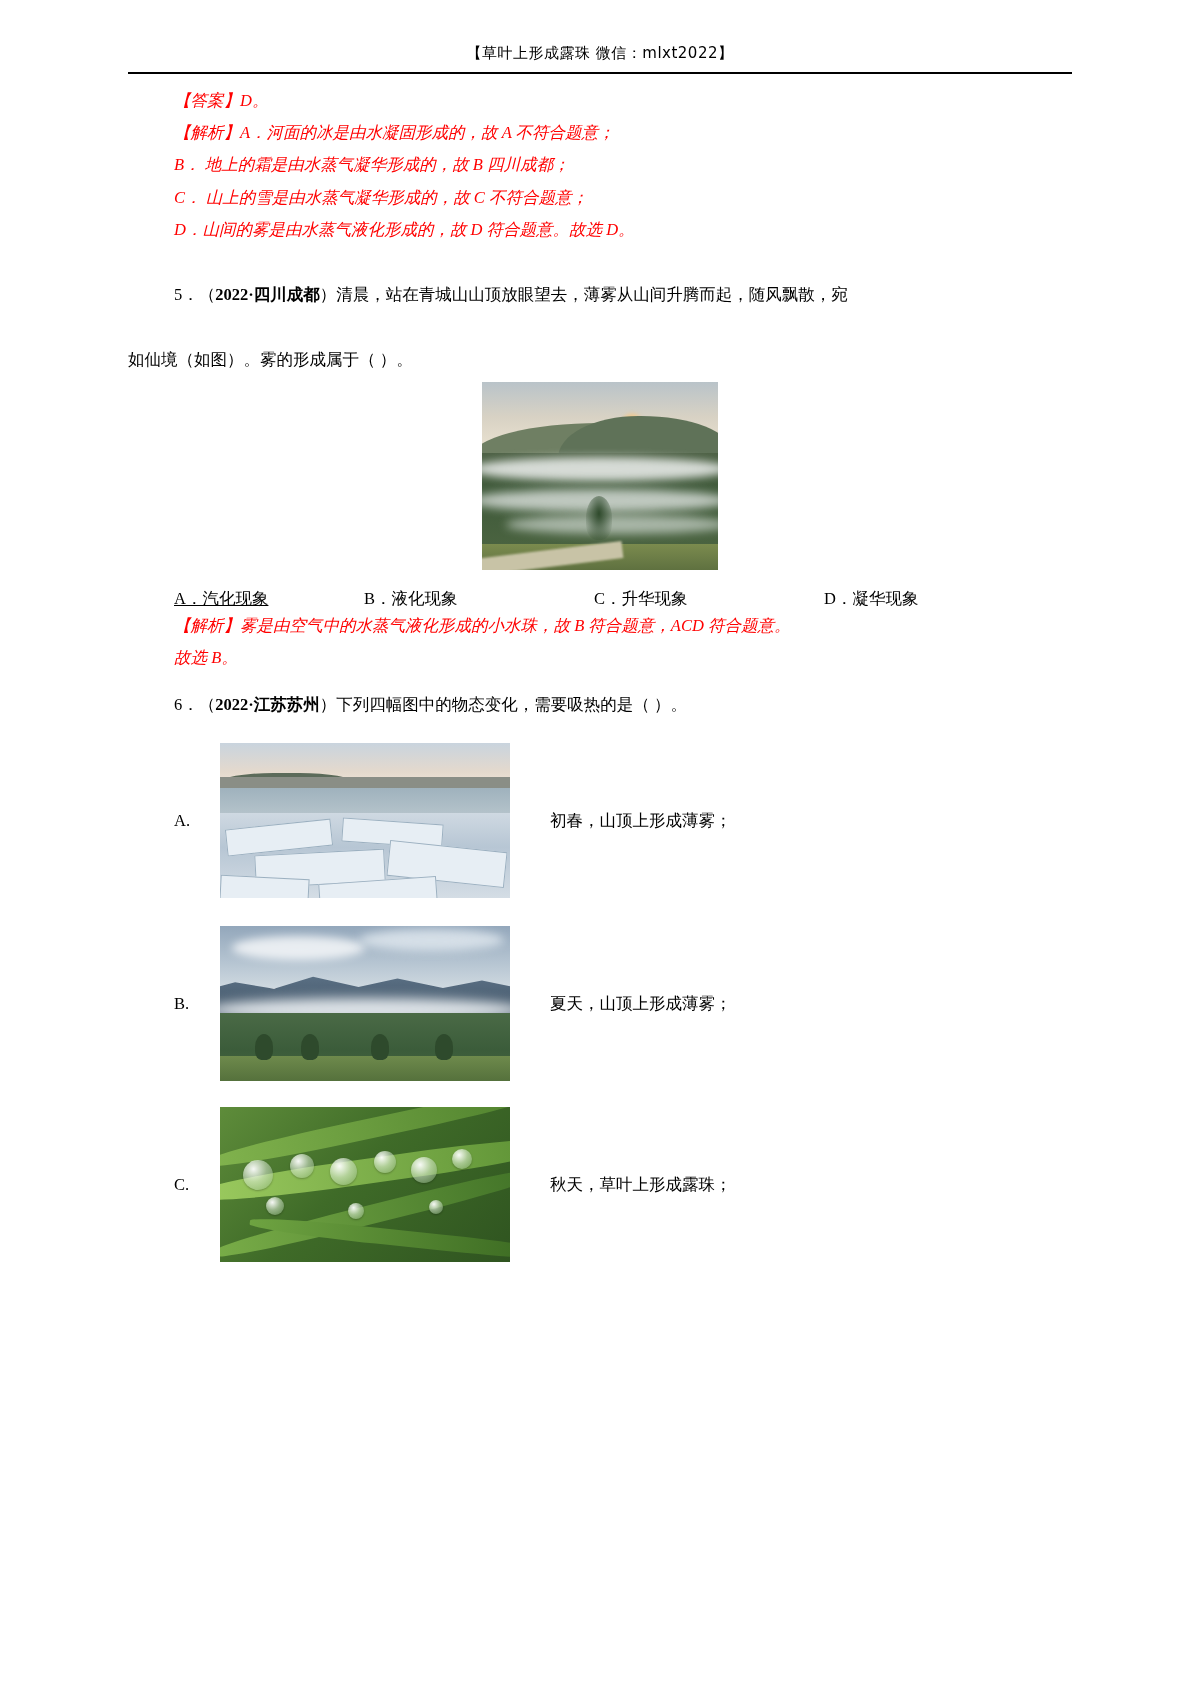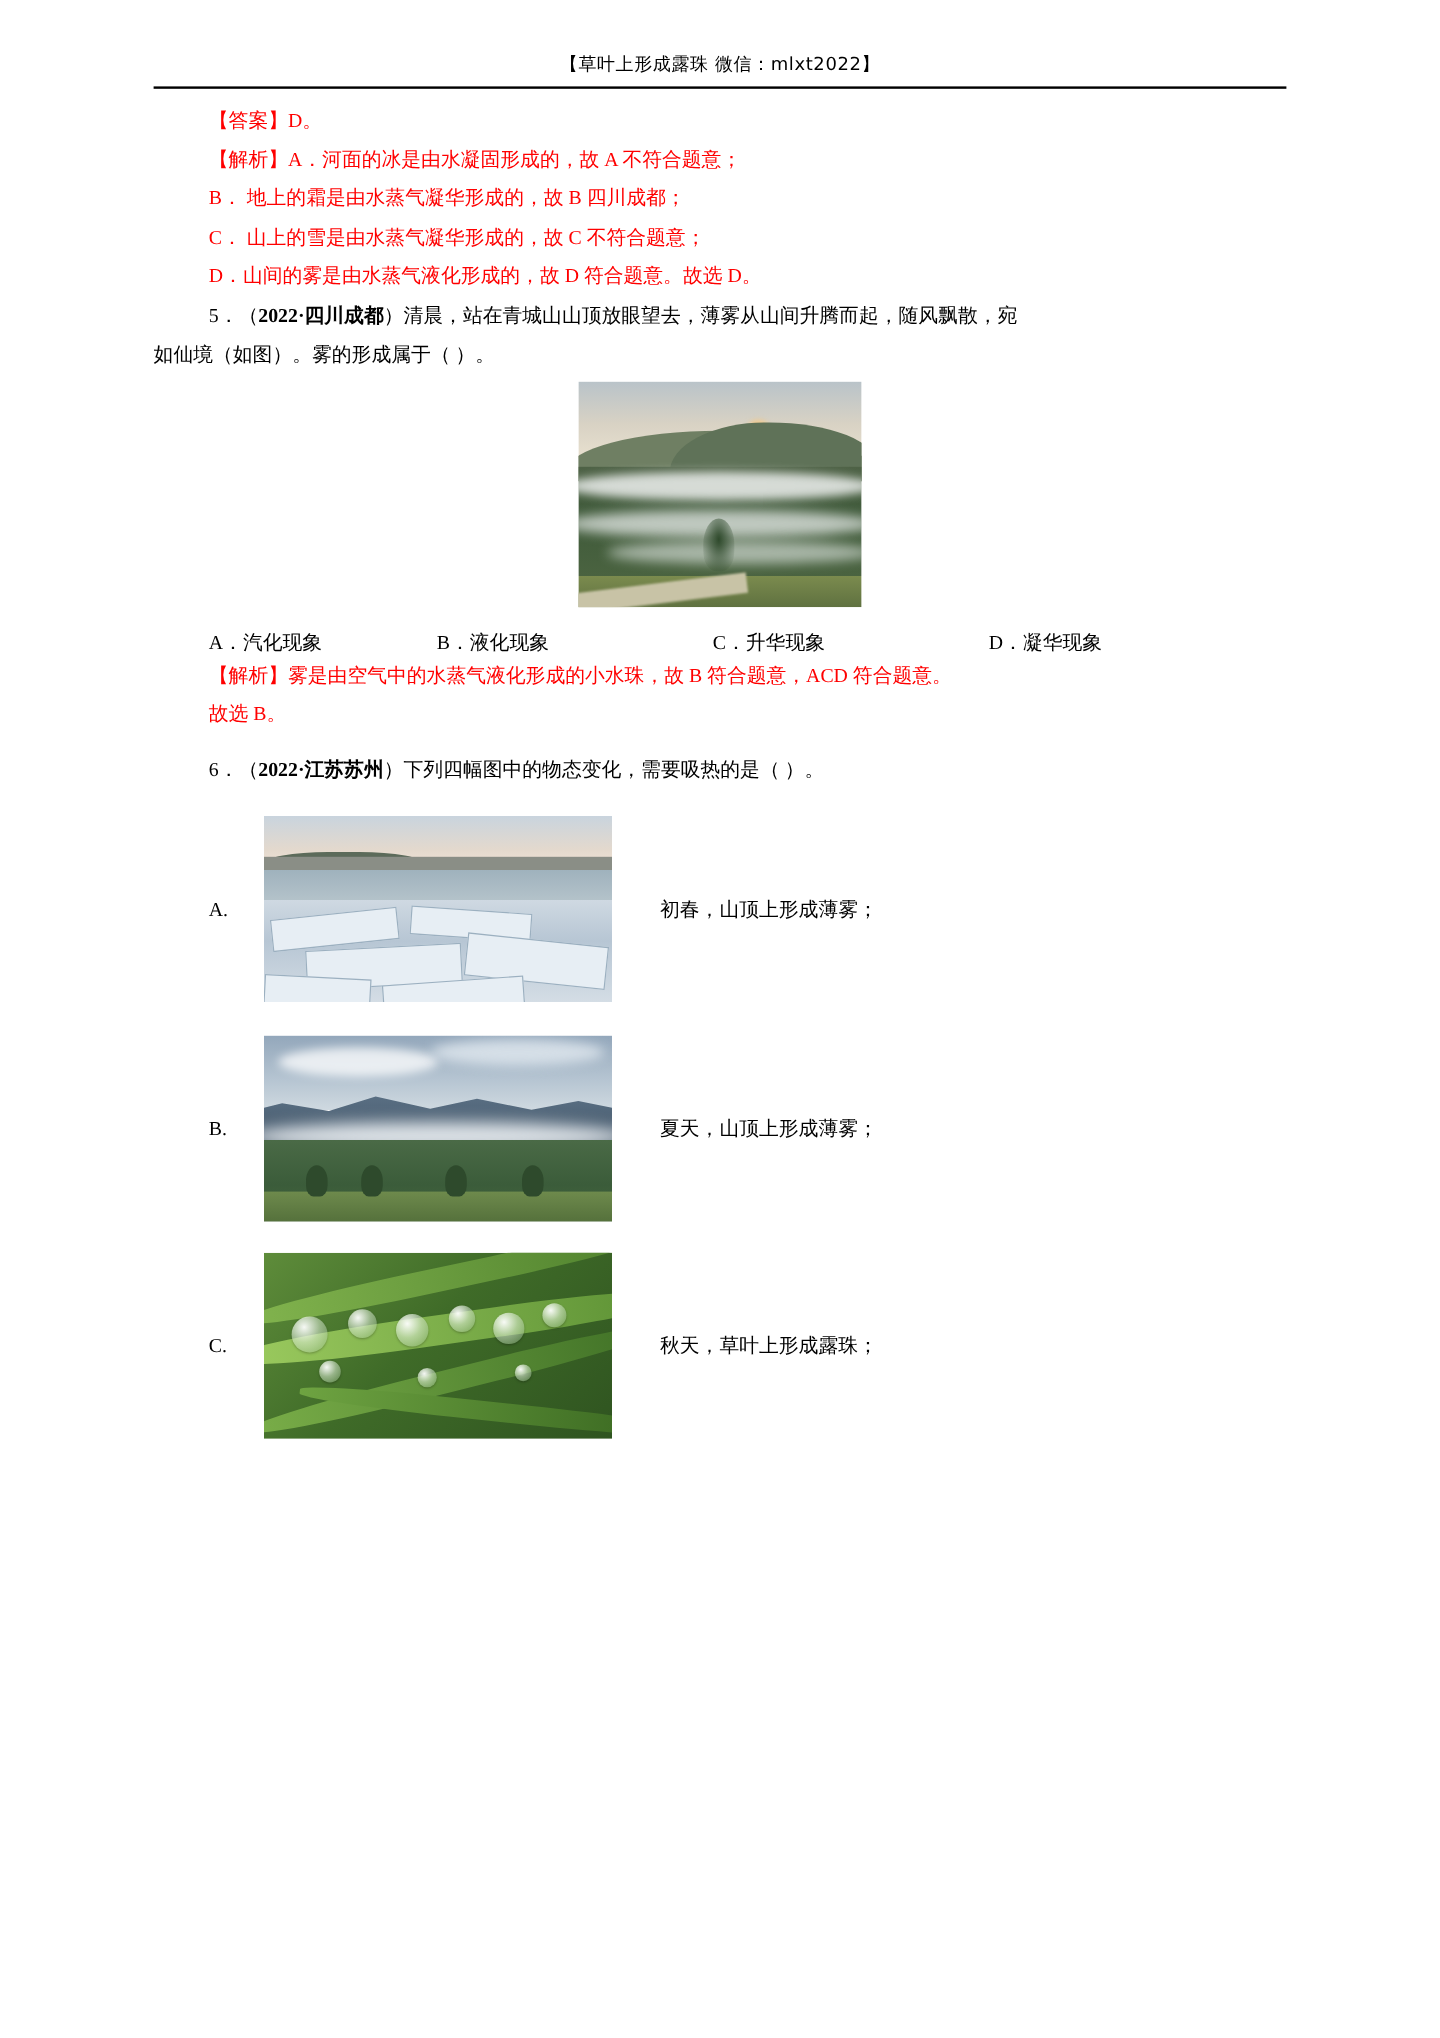--- a/index.html
+++ b/index.html
@@ -49,28 +49,30 @@
   .line {
     font-size: 16.5px;
     line-height: 1.95;
     color: #000;
   }
   .red {
     color: #ff0000;
   }
   .indent1 {
     padding-left: 46px;
+    font-style: italic;
   }
   .indent-sub {
     padding-left: 46px;
   }
   .q-line {
     font-size: 16.5px;
     line-height: 2.0;
     text-align: justify;
+    margin-top: 32px;
   }
   .bold {
     font-weight: bold;
   }
   .center-img {
     text-align: center;
     margin-top: 6px;
   }
   .img-fog {
     display: inline-block;
@@ -131,21 +133,21 @@
 
   .opts {
     margin-top: 14px;
     font-size: 16.5px;
     display: flex;
     padding-left: 46px;
   }
   .opts span.opt {
     display: inline-block;
   }
-  .opt-a { width: 190px; }
+  .opt-a { width: 190px; text-decoration: underline; }
   .opt-b { width: 230px; }
   .opt-c { width: 230px; }
 
   .item-row {
     display: flex;
     align-items: center;
     margin-top: 16px;
   }
   .item-label {
     width: 46px;

